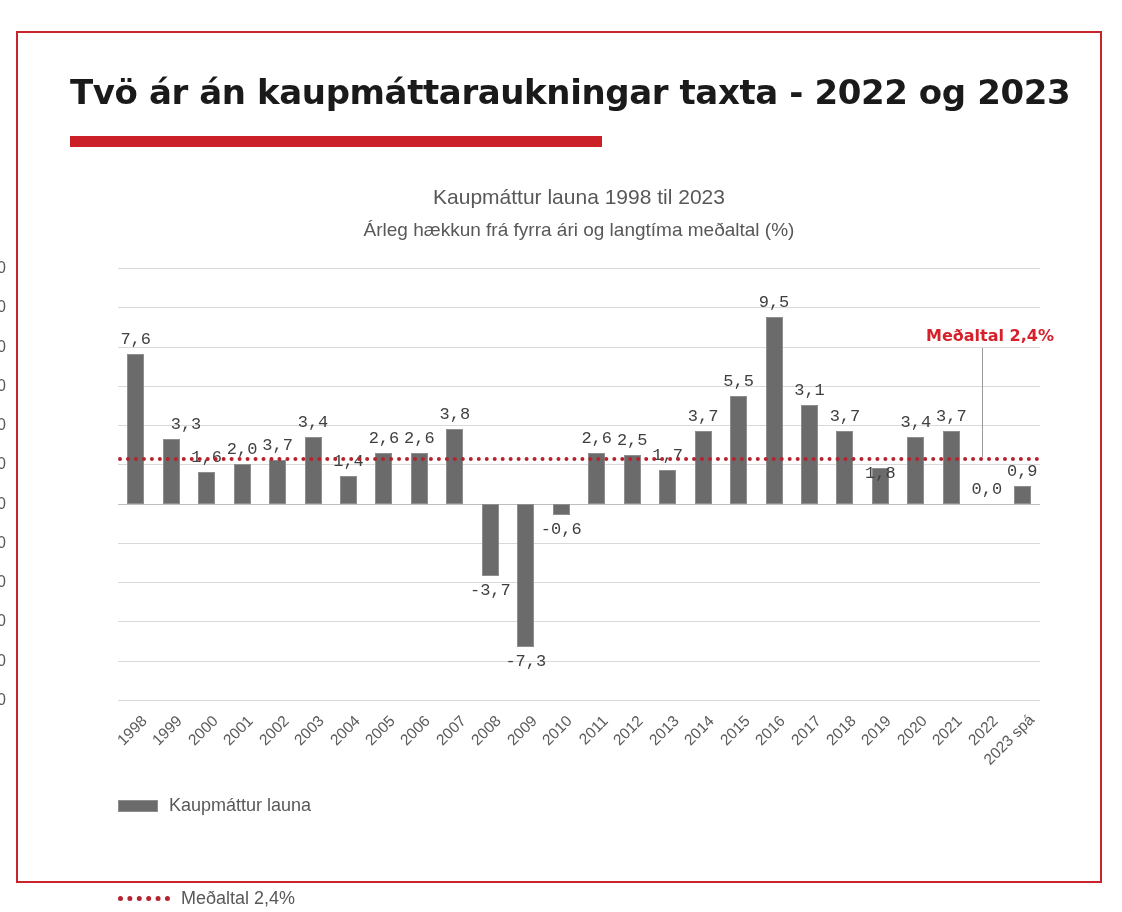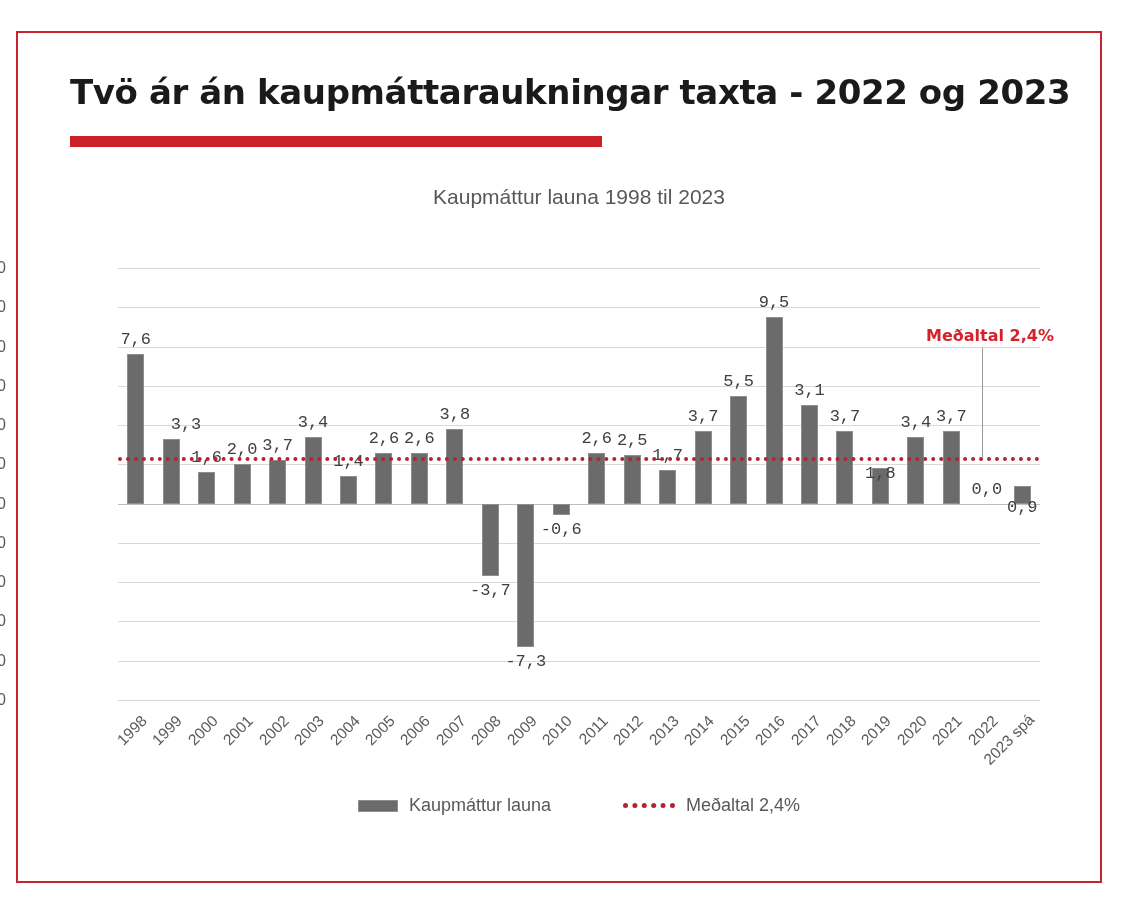--- a/index.html
+++ b/index.html
@@ -154,22 +154,23 @@
     width: 1px;
     background: #9a9a9a;
   }
   .legend {
     position: absolute;
     left: 118px;
     top: 795px;
     width: 922px;
     display: flex;
     justify-content: center;
-    align-items: center;
+    align-items: flex-start;
     gap: 72px;
+    flex-direction: column;
   }
   .legend-item {
     display: flex;
     align-items: center;
     gap: 11px;
     font-size: 18px;
     color: #595959;
   }
   .legend-swatch-bar {
     width: 40px;
@@ -188,20 +189,21 @@
 <body>
 
 <div class="slide">
   <div class="slide-frame"></div>
 
   <div class="slide-title">Tvö ár án kaupmáttaraukningar taxta - 2022 og 2023</div>
   <div class="title-rule"></div>
 
   <div class="chart">
     <div class="chart-title">Kaupmáttur launa 1998 til 2023</div>
+    <div class="chart-subtitle">Árleg hækkun frá fyrra ári og langtíma meðaltal (%)</div>
 
     <div class="plot" id="plot">
         <div class="gridline" style="top: 0px;"></div>
         <div class="ytick" style="top: 0px;">12,0</div>
         <div class="gridline" style="top: 39.2727px;"></div>
         <div class="ytick" style="top: 39.2727px;">10,0</div>
         <div class="gridline" style="top: 78.5455px;"></div>
         <div class="ytick" style="top: 78.5455px;">8,0</div>
         <div class="gridline" style="top: 117.818px;"></div>
         <div class="ytick" style="top: 117.818px;">6,0</div>
@@ -289,21 +291,21 @@
         <div class="xtick" style="left: 702.423px; top: 444px; width: 62px;">2019</div>
         <div class="bar" style="left: 789.385px; top: 168.873px; height: 66.7636px;"></div>
         <div class="bar-label" style="left: 775.885px; top: 144.873px;">3,4</div>
         <div class="xtick" style="left: 737.885px; top: 444px; width: 62px;">2020</div>
         <div class="bar" style="left: 824.846px; top: 162.982px; height: 72.6545px;"></div>
         <div class="bar-label" style="left: 811.346px; top: 138.982px;">3,7</div>
         <div class="xtick" style="left: 773.346px; top: 444px; width: 62px;">2021</div>
         <div class="bar-label" style="left: 846.808px; top: 211.636px;">0,0</div>
         <div class="xtick" style="left: 808.808px; top: 444px; width: 62px;">2022</div>
         <div class="bar" style="left: 895.769px; top: 217.964px; height: 17.6727px;"></div>
-        <div class="bar-label" style="left: 882.269px; top: 193.964px; margin-top: 36px;">0,9</div>
+        <div class="bar-label" style="left: 882.269px; top: 193.964px;">0,9</div>
         <div class="xtick" style="left: 844.269px; top: 444px; width: 62px;">2023 spá</div>
         <div class="avg-line" style="top: 188.509px;"></div>
         <div class="avg-leader" style="left: 864px; top: 80px; height: 108.509px;"></div>
         <div class="avg-callout" style="left: 808px; top: 58px;">Meðaltal 2,4%</div>
       </div>
 
     <div class="legend">
       <div class="legend-item">
         <span class="legend-swatch-bar"></span>
         <span>Kaupmáttur launa</span>

